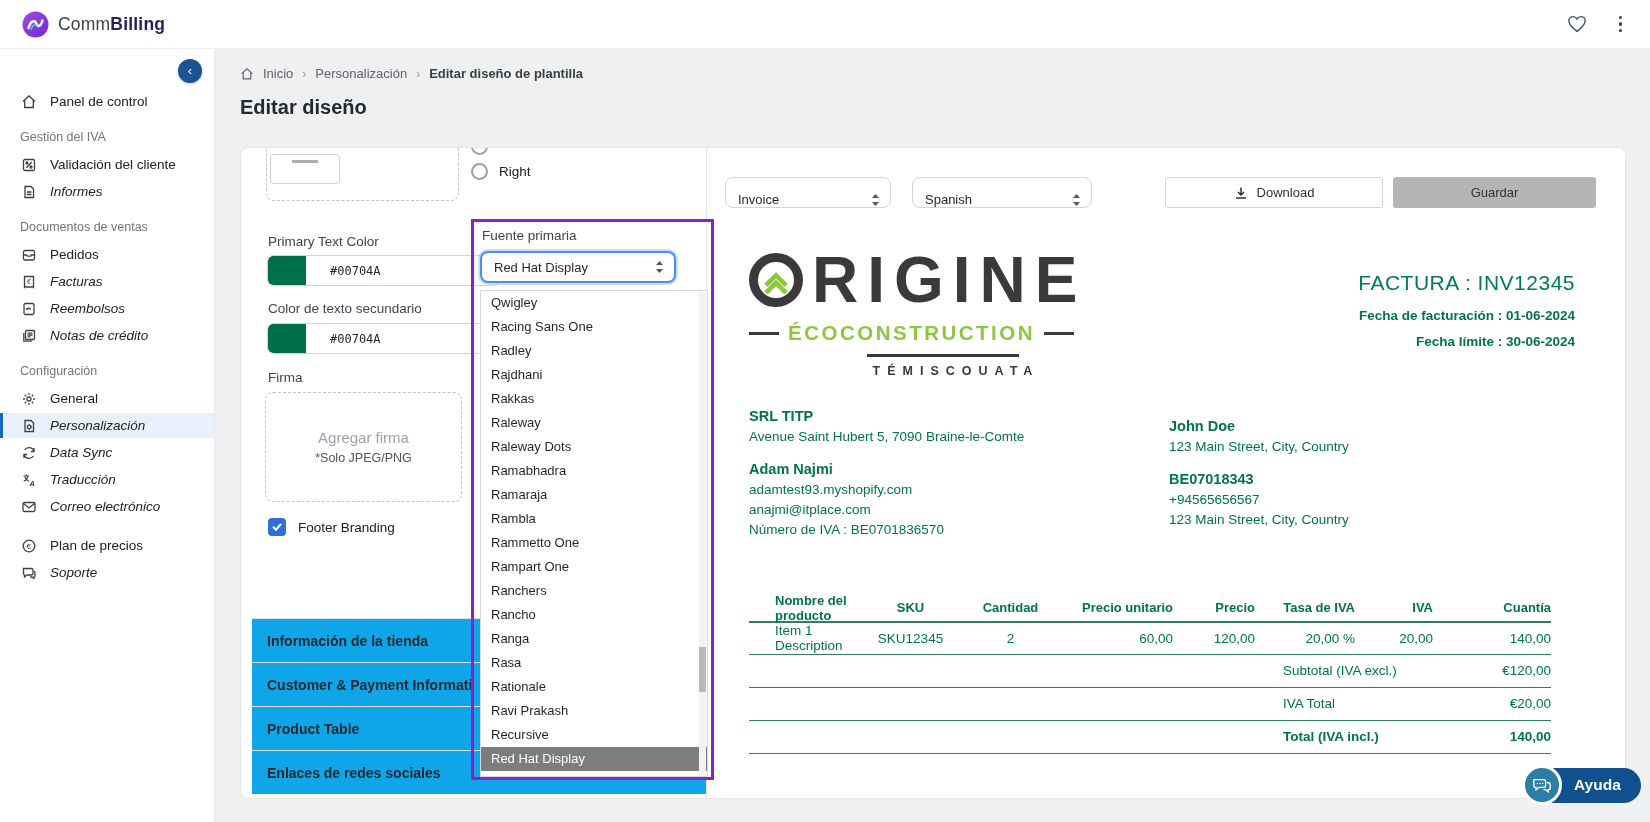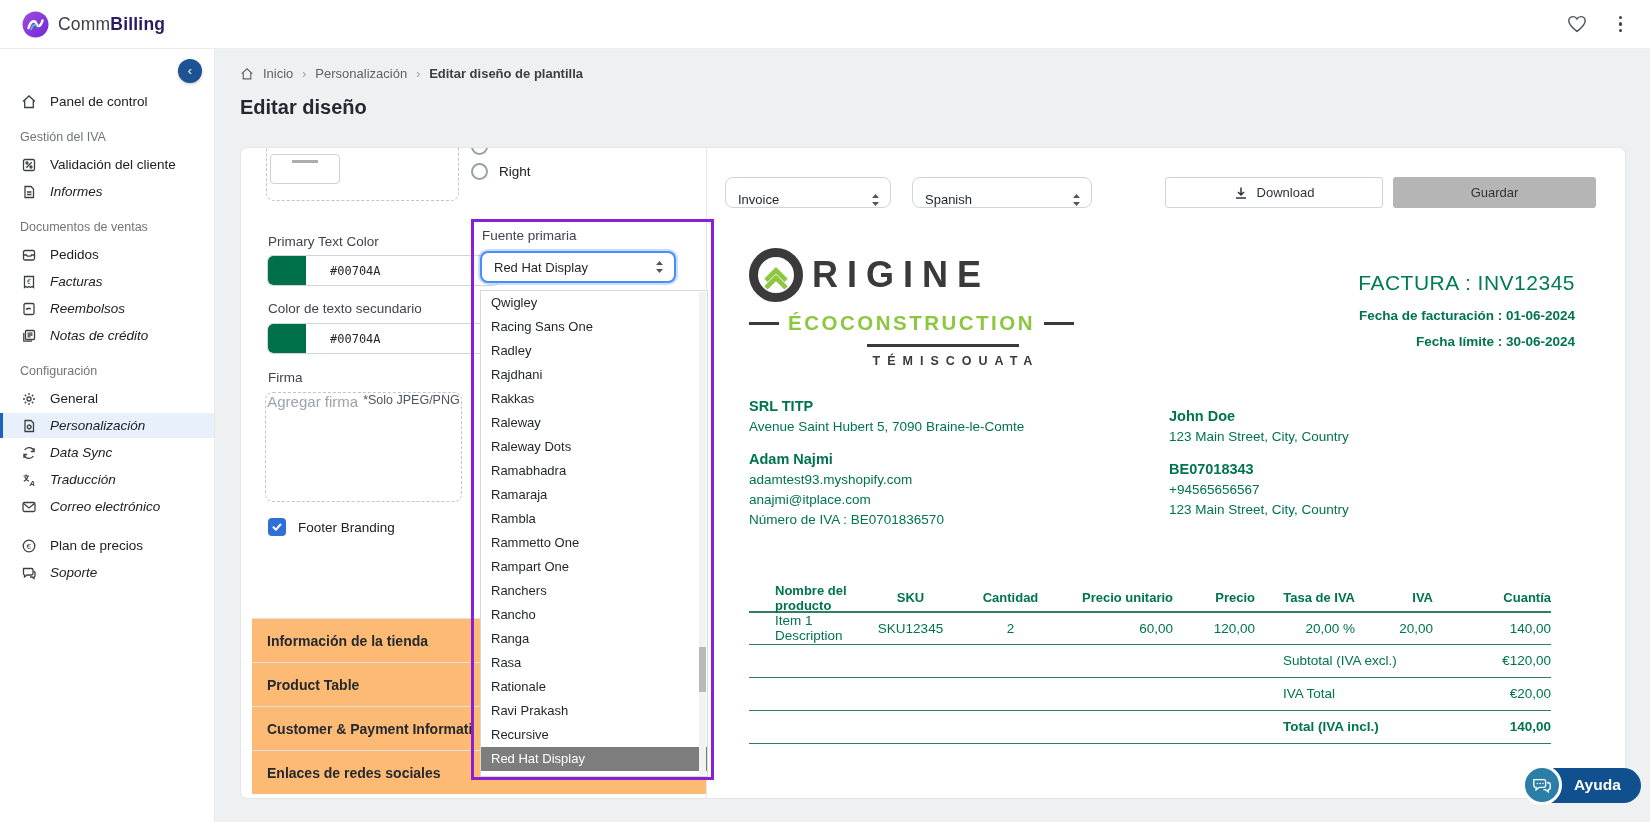--- a/index.html
+++ b/index.html
@@ -49,48 +49,48 @@
   .radio-label { font-size:13.5px; color:#202124; }
 
   .field-label { font-size:13.5px; color:#3f4550;text-align:center; }
   .lbl-primary { position:absolute; left:27px; top:86px; }
   .color-input { position:absolute; left:26px; width:232px; height:31px; border:1px solid #d1d5db; border-radius:6px; background:#fff; display:flex; align-items:center; overflow:hidden; }
   .ci-1 { top:107px; } .lbl-secondary { position:absolute; left:27px; top:153px; } .ci-2 { top:175px; }
   .swatch { width:38px; height:100%; background:#00704A; border-radius:5px 0 0 5px; flex:none; }
   .color-value { font-family:"DejaVu Sans Mono", monospace; font-size:12px; color:#24292f; padding-left:24px; }
 
   .lbl-firma { position:absolute; left:27px; top:222px; }
-  .sign-box { position:absolute; left:24px; top:244px; width:197px; height:110px; border:1px dashed #c4c4c4; border-radius:8px; display:flex; flex-direction:row; justify-content:center; gap:5px; }
+  .sign-box { position:absolute; left:24px; top:244px; width:197px; height:110px; border:1px dashed #c4c4c4; border-radius:8px; display:flex; flex-direction:column; align-items:center; justify-content:center; gap:5px; }
   .sign-placeholder { font-size:15px; color:#9ca3af; }
   .sign-hint { font-size:12.5px; color:#4b5563; }
 
   .check-row { position:absolute; left:27px; top:370px; display:flex; align-items:center; gap:12px; }
   .checkbox { width:18px; height:18px; background:#2f6fd6; border-radius:4px; display:flex; align-items:center; justify-content:center; }
   .check-label { font-size:13.5px; color:#202124; }
 
   .accordion { position:absolute; left:11px; top:470px; width:454px; }
-  .acc-bar { height:44px; background:#fdba74; border-top:1px solid #e1e1e1; display:flex; align-items:center; padding-left:15px; font-size:14px; font-weight:700; color:#24292f; cursor:pointer; }
+  .acc-bar { height:44px; background:#0ea5e9; border-top:1px solid #e1e1e1; display:flex; align-items:center; padding-left:15px; font-size:14px; font-weight:700; color:#24292f; cursor:pointer; }
 
   
   .preview-panel { position:absolute; left:465px; top:0; right:0; height:100%; border-left:1px solid #e7e7e7; background:#fff; }
   .pv-toolbar { position:absolute; left:18px; top:29px; right:29px; height:31px; display:flex; align-items:center; }
   .select { height:31px; background:#fff; border:1px solid #cfd4da; border-radius:8px; display:flex; align-items:flex-end; padding:0 10px 0 12px; font-size:13px; color:#1f2328; cursor:pointer; }
   .sel-doc { width:166px; margin-right:21px; }
   .sel-lang { width:180px; }
   .sel-arrows { margin-left:auto; }
   .tb-spacer { flex:1; }
   .btn-download { width:218px; height:31px; background:#fff; border:1px solid #cfd4da; border-radius:3px; display:flex; align-items:center; justify-content:center; gap:9px; font-size:13px; color:#2d333a; cursor:pointer; }
   .btn-save { width:203px; height:31px; margin-left:10px; background:#b5b5b5; border:none; border-radius:3px; font-size:13px; color:#333; cursor:pointer; font-family:inherit; }
 
   .invoice { position:absolute; left:0; top:59px; right:0; bottom:0; padding:41px 50px 0 42px; --g:#00734F; --g2:#007a58; }
   .inv-header { display:flex; }
   .logo-col { width:390px; }
   .logo-row1 { display:flex; align-items:center; gap:9px; }
   .logo-o { width:54px; height:54px; border:9px solid #3a3a3a; border-radius:50%; display:flex; align-items:center; justify-content:center; flex:none; }
-  .logo-word { font-size:36px; font-weight:800; letter-spacing:9px; color:#3a3a3a; line-height:1; }
+  .logo-word { font-size:64px; font-weight:800; letter-spacing:9px; color:#3a3a3a; line-height:1; }
   .logo-row2 { display:flex; align-items:center; gap:9px; margin-top:9px; }
   .logo-dash { width:30px; height:3px; background:#3a3a3a; flex:none; }
   .logo-sub { color:#8dc63f; font-weight:800; font-size:20.5px; letter-spacing:2.5px; }
   .logo-underline { width:152px; height:2.5px; background:#3a3a3a; margin:9px 0 7px 118px; }
   .logo-tag { font-size:12.5px; font-weight:700; letter-spacing:7px; color:#3a3a3a; text-align:center; margin-left:24px; }
   .inv-meta { margin-left:auto; text-align:right; padding-top:23px; }
   .inv-number { font-size:21px; color:var(--g2); letter-spacing:.5px; }
   .inv-date { font-size:13.5px; font-weight:700; color:var(--g); margin-top:13px; }
   .inv-due { font-size:13.5px; font-weight:700; color:var(--g); margin-top:11px; }
 
@@ -360,22 +360,22 @@
         <span class="checkbox">
           <svg width="12" height="12" viewBox="0 0 12 12" fill="none" stroke="#fff" stroke-width="2" stroke-linecap="round" stroke-linejoin="round">
               <path d="M2.5 6.2 L5 8.7 L9.5 3.5"></path>
             </svg>
         </span>
         <span class="check-label">Footer Branding</span>
       </div>
 
       <div class="accordion">
         <div class="acc-bar">Información de la tienda</div>
+        <div class="acc-bar">Customer &amp; Payment Informati</div>
         <div class="acc-bar">Product Table</div>
-        <div class="acc-bar">Customer &amp; Payment Informati</div>
         <div class="acc-bar">Enlaces de redes sociales</div>
       </div>
     </section>
 
     <section class="preview-panel">
       <div class="pv-toolbar">
         <div class="select sel-doc">
           <span>Invoice</span>
           <span class="sel-arrows">
             <svg width="9" height="14" viewBox="0 0 9 14" fill="#555">

